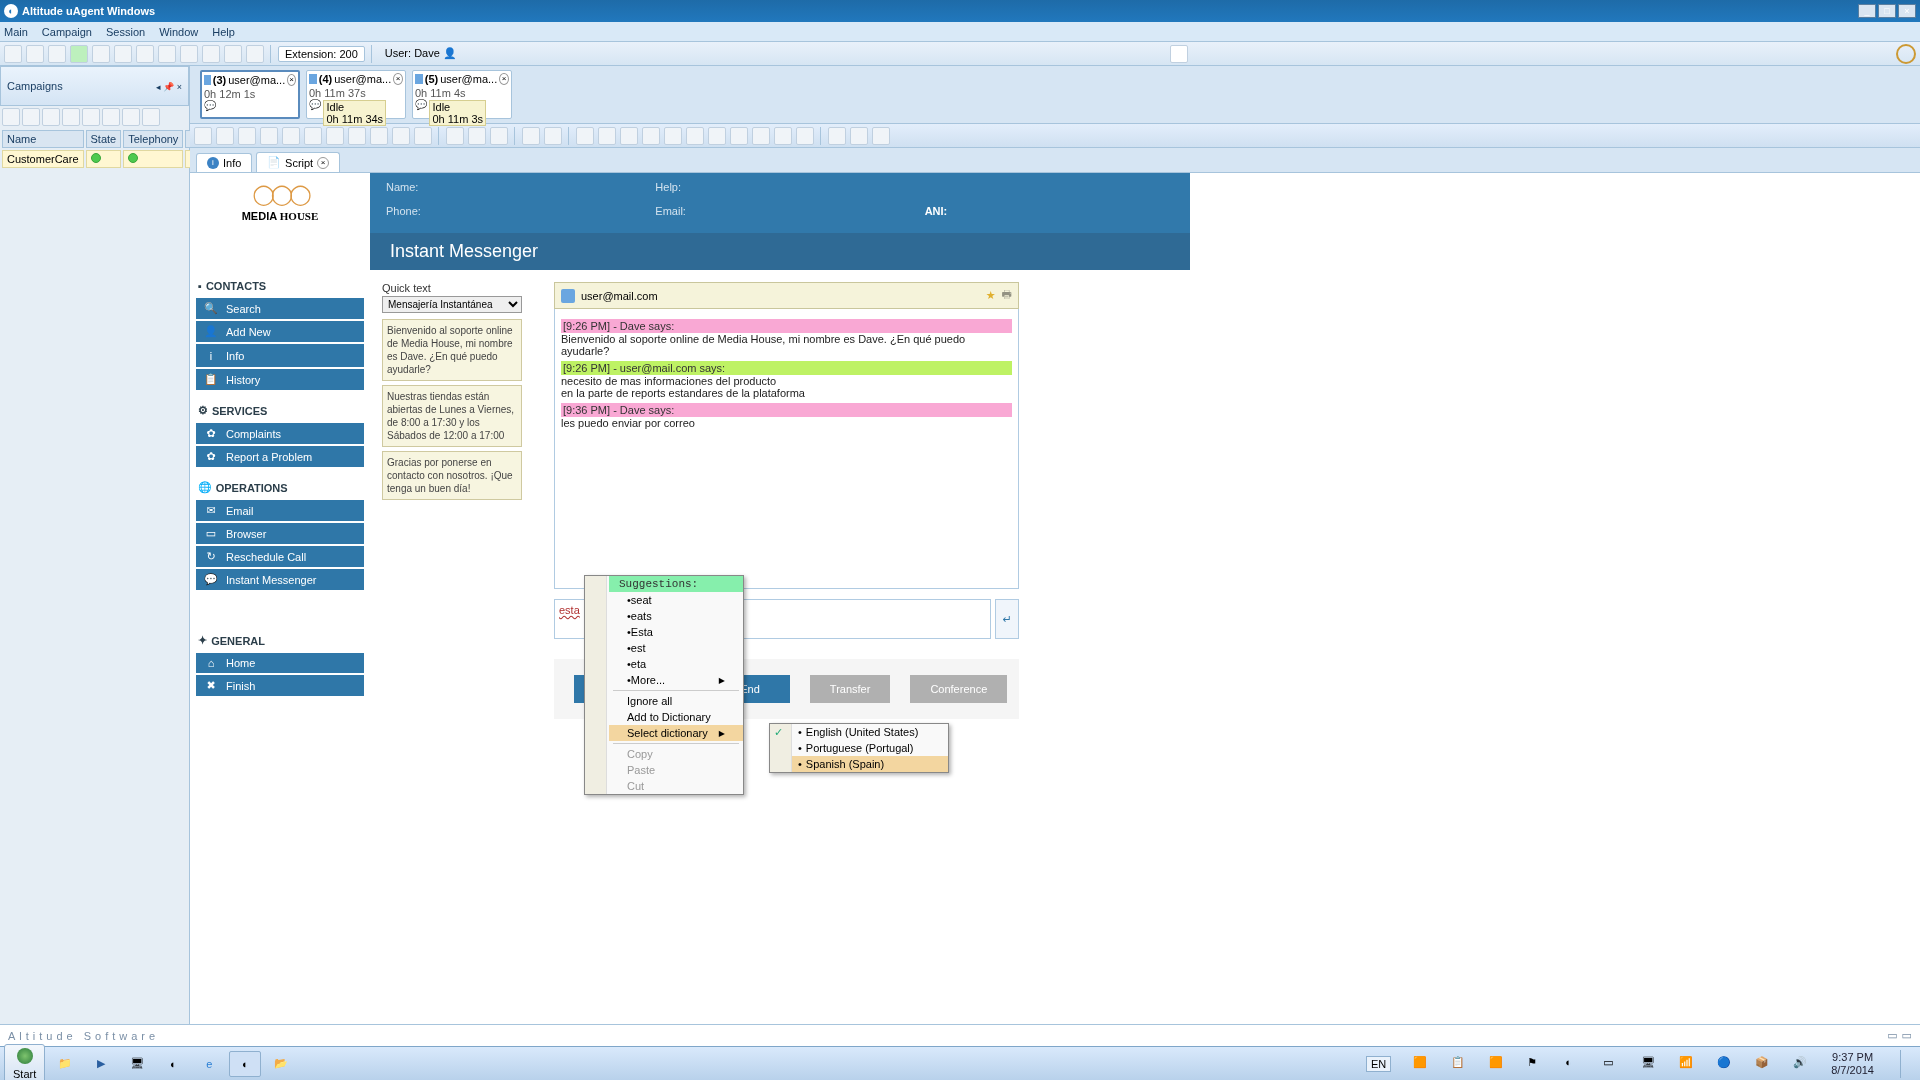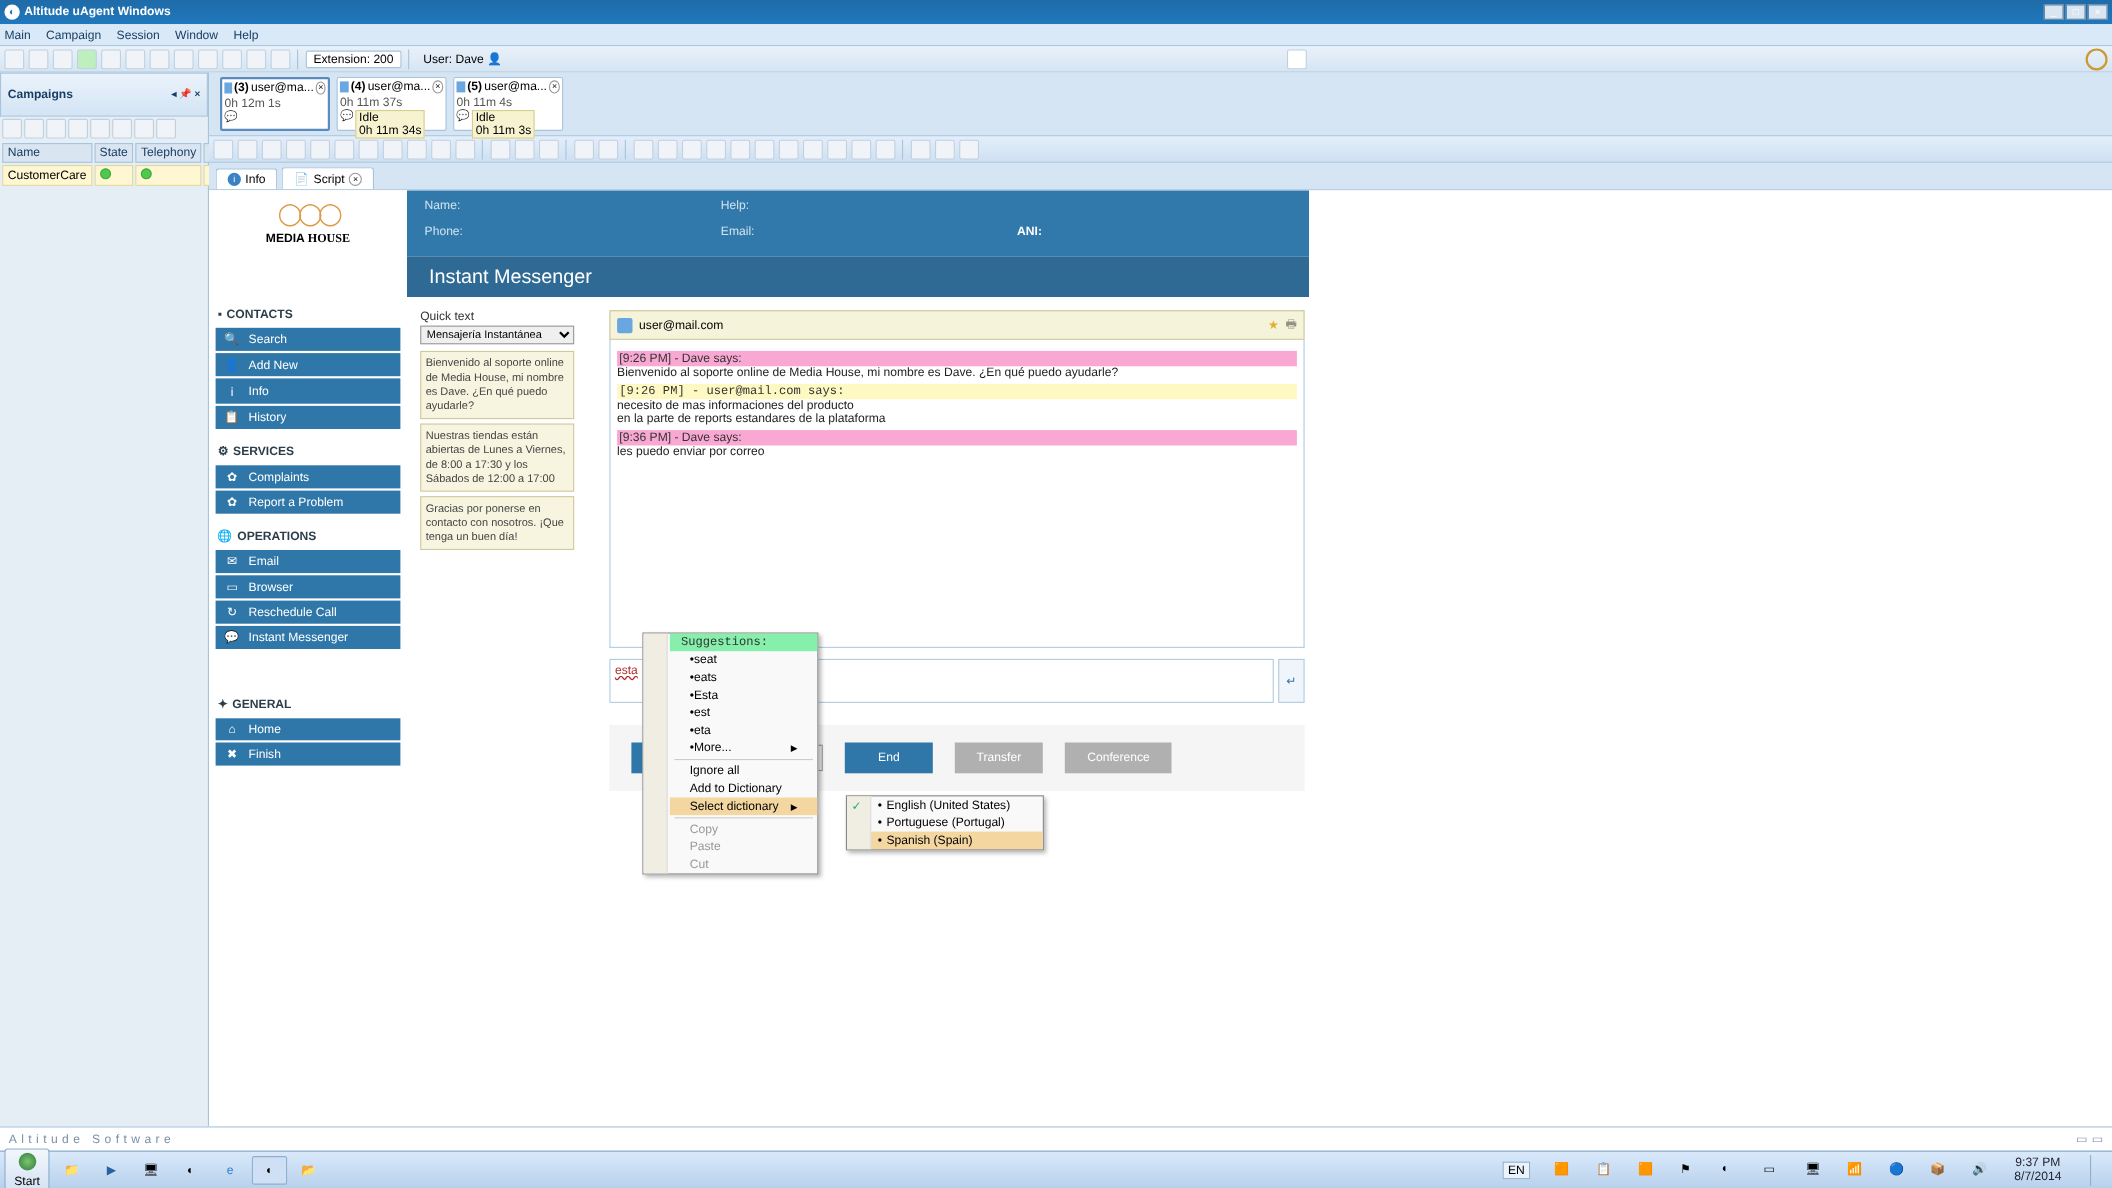--- a/index.html
+++ b/index.html
@@ -11,21 +11,21 @@
 .winbtns div { width:18px; height:14px; background:#d9e5f1; border:1px solid #5a7fa0; font-size:9px; text-align:center; line-height:12px; cursor:pointer; }
 .menubar { height:20px; background:#d9e9f7; display:flex; align-items:center; padding:0 4px; gap:14px; color:#1a3e63; border-bottom:1px solid #a7c4dc; }
 .menubar span { cursor:pointer; }
 .toolbar-row { height:24px; background:linear-gradient(#e9f1fa,#d6e5f3); border-bottom:1px solid #a7c4dc; display:flex; align-items:center; padding:0 4px; gap:4px; }
 .tbicon { width:18px; height:18px; background:#f0f4f8; border:1px solid #c0d0e0; border-radius:2px; cursor:pointer; position:relative; }
 .tbsep { width:2px; height:18px; border-left:1px solid #a7c4dc; margin:0 2px; }
 .ext-box { background:#fff; border:1px solid #a7c4dc; padding:1px 6px; border-radius:2px; }
 .help-circle { margin-left:auto; width:20px; height:20px; border:2px solid #c93; border-radius:50%; }
 .main { display:flex; height:calc(100% - 22px - 20px - 24px - 22px - 34px); }
 .left-panel { width:190px; background:#e6eef5; display:flex; flex-direction:column; border-right:1px solid #a7c4dc; }
-.campaigns-hdr { background:linear-gradient(#eaf3fc,#d4e4f4); border:1px solid #a7c4dc; padding:13px 6px; font-weight:bold; color:#1a3e63; display:flex; align-items:flex-start; }
+.campaigns-hdr { background:linear-gradient(#eaf3fc,#d4e4f4); border:1px solid #a7c4dc; padding:13px 6px; font-weight:normal; color:#1a3e63; display:flex; align-items:flex-end; }
 .campaigns-hdr .pin { margin-left:auto; font-size:9px; cursor:pointer; }
 .camp-toolbar { display:flex; gap:2px; padding:2px; }
 .camp-table { font-size:11px; }
 .camp-table th { background:#d9e5f1; border:1px solid #a7c4dc; padding:2px 4px; text-align:left; font-weight:normal; color:#1a3e63; }
 .camp-table td { background:#fff7d2; border:1px solid #e0d8a0; padding:2px 4px; }
 .dot { display:inline-block; width:10px; height:10px; border-radius:50%; background:#4ec94e; border:1px solid #3aa63a; }
 .center { flex:1; display:flex; flex-direction:column; background:#d6e5f3; }
 .session-tabs { height:58px; display:flex; gap:6px; padding:4px 10px; background:#d6e5f3; border-bottom:1px solid #a7c4dc; }
 .session-card { width:100px; background:#fff; border:1px solid #a7c4dc; border-radius:2px; padding:2px; font-size:10px; position:relative; }
 .session-card.active { border:2px solid #5a8bbd; }
@@ -50,28 +50,28 @@
 .logo-text { font-weight:bold; font-size:16px; color:#000; }
 .logo-text .red { color:#d94;font-family:Liberation Serif, serif; }
 .info-cell { flex:1; background:#3179ab; color:#fff; display:grid; grid-template-columns:1fr 1fr 1fr; padding:8px 16px; gap:4px 20px; max-width:820px; }
 .info-cell .lbl { color:#d3e3ef; }
 .im-hdr { background:#2f6a95; color:#fff; font-size:18px; padding:8px 20px; margin-left:180px; max-width:820px; }
 .im-body { display:flex; gap:32px; padding:12px 0 0 12px; position:relative; }
 .qt-col { width:140px; }
 .qt-col label { color:#333; }
 .qt-select { width:100%; border:1px solid #999; margin:2px 0 6px; font-size:10px; padding:1px; }
 .qt-item { background:#f7f5e0; border:1px solid #cfc9a0; padding:4px; font-size:10px; color:#444; margin-bottom:4px; cursor:pointer; line-height:1.3; }
-.chat-col { width:632px; }
+.chat-col { width:465px; }
 .chat-hdr { background:#f5f3da; border:1px solid #c9c69c; padding:3px 6px; display:flex; align-items:center; gap:6px; }
 .chat-hdr .uicon { width:14px; height:14px; background:#6aa6e0; border-radius:2px; }
 .chat-hdr .star { margin-left:auto; color:#e0b030; cursor:pointer; }
 .chat-box { border:1px solid #b0cbe2; border-top:none; height:280px; background:#fff; padding:6px; font-size:11px; overflow-y:auto; position:relative; }
 .msg-h { color:#333; margin-top:4px; }
 .msg-h.agent { background:#f9a8d4; padding:1px 2px; }
-.msg-h.user { background:#fef9c3; padding:1px 2px;font-family:Liberation Mono, monospace; }
+.msg-h.user { background:#bef264; padding:1px 2px; }
 .msg-b { color:#222; margin-bottom:4px; }
 .input-row { display:flex; gap:4px; margin-top:10px; }
 .chat-input { flex:1; border:1px solid #b0cbe2; padding:4px; height:40px; }
 .chat-input .typed { color:#b03030; text-decoration:underline wavy #b03030; }
 .send-btn { width:24px; border:1px solid #b0cbe2; background:#f0f5fb; display:flex; align-items:center; justify-content:center; cursor:pointer; color:#2f77a8; }
 .action-row { display:flex; gap:20px; padding:16px 20px; background:#f5f5f5; margin-top:20px; max-width:740px; align-items:center; }
 .act-btn { background:#2f77a8; color:#fff; padding:8px 20px; cursor:pointer; }
 .act-btn.disabled { background:#b0b0b0; }
 .act-select { border:1px solid #999; width:80px; height:24px; }
 .context-menu { position:absolute; top:0; left:160px; width:160px; background:#f9f9f9; border:1px solid #888; box-shadow:2px 2px 4px rgba(0,0,0,0.3); z-index:50; }

